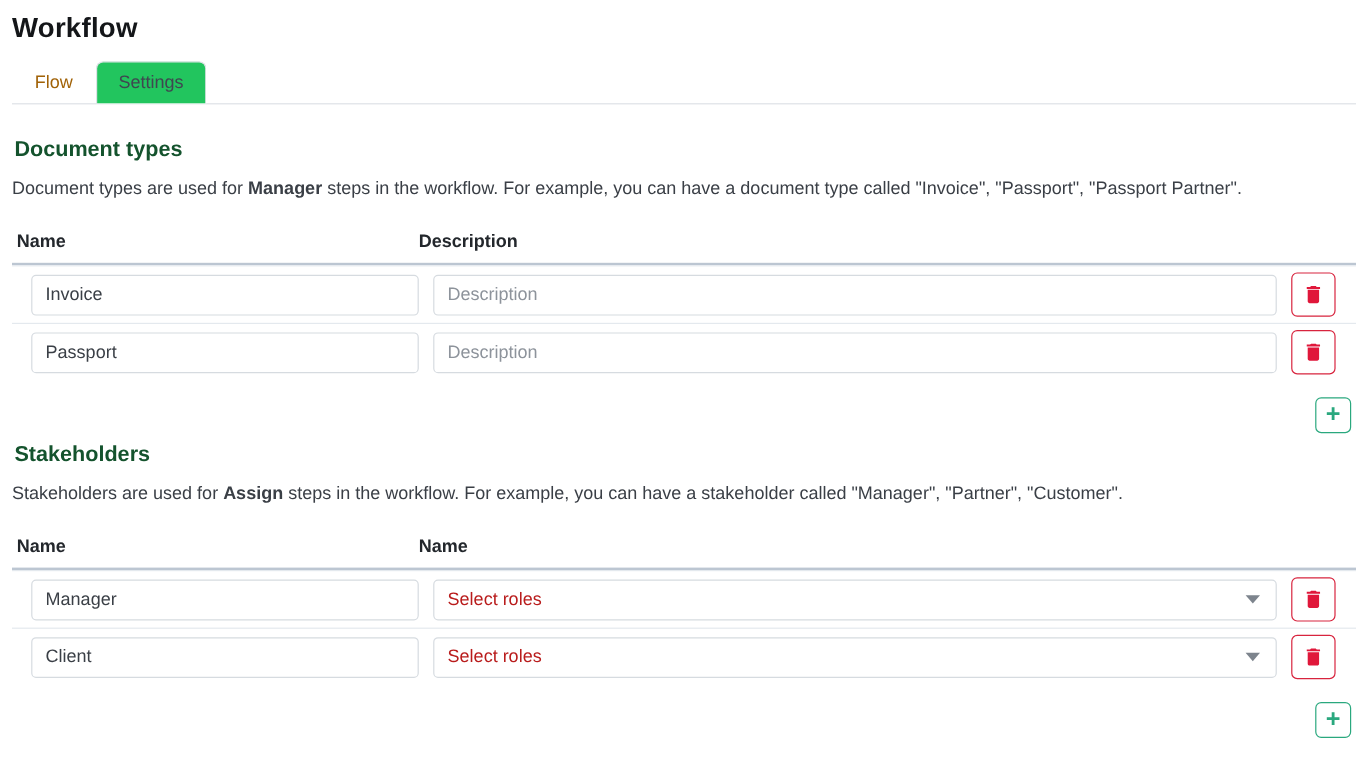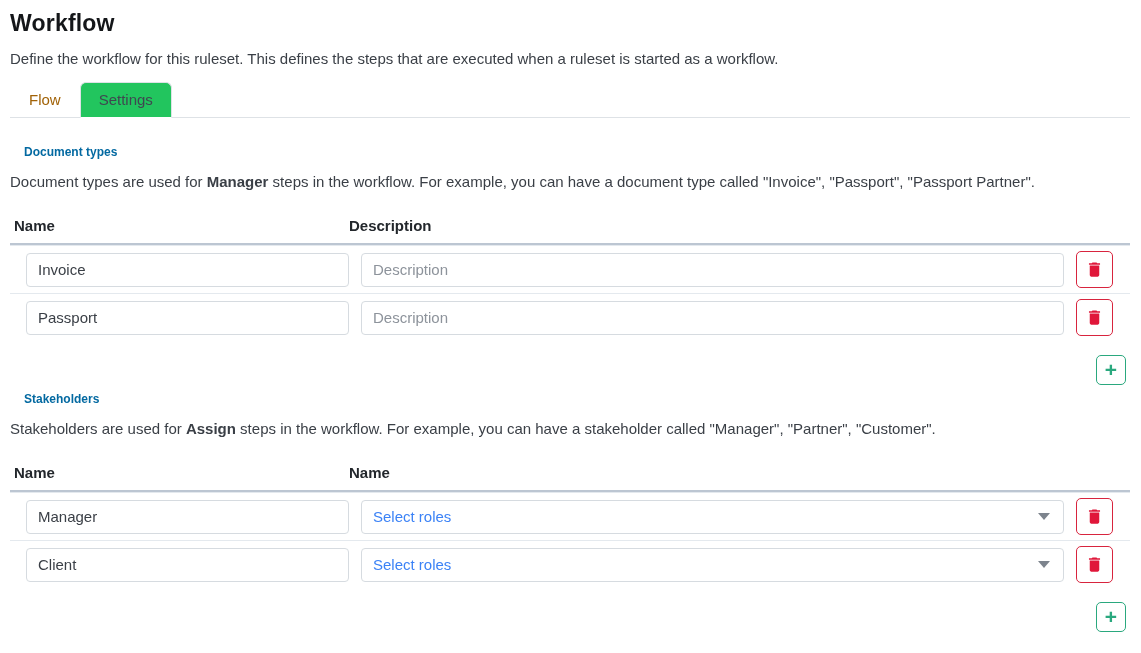--- a/index.html
+++ b/index.html
@@ -44,24 +44,24 @@
   }
   .tab.inactive { color: #a16207; }
   .tab.active {
     color: #3f4750;
     background: #22c55e;
     border-color: #dee2e6;
     border-bottom: 1px solid #ffffff;
   }
   
   .section-heading {
-    margin: 27px 0 0 14px;
-    font-size: 12px;
-    font-weight: 700;
-    color: #0369a1;
+    margin: 27px 0 0 2px;
+    font-size: 18px;
+    font-weight: 700;
+    color: #14532d;
   }
   .section-desc {
     margin: 14px 0 0 0;
     font-size: 15px;
     color: #3a3f46;
   }
   .section-desc b { font-weight: 700; }
   
   .tbl { margin-top: 27px; }
   .tbl-header, .tbl-row, .tbl-footer {
@@ -93,21 +93,21 @@
     color: #3a3f46;
     padding: 0 11px;
   }
   .text-input::placeholder { color: #8d939b; opacity: 1; }
   .select-box {
     display: flex;
     align-items: center;
     justify-content: space-between;
     cursor: pointer;
   }
-  .select-placeholder { color: #3b82f6; }
+  .select-placeholder { color: #b91c1c; }
   .caret-down {
     width: 0; height: 0;
     border-left: 6px solid transparent;
     border-right: 6px solid transparent;
     border-top: 7px solid #7d848d;
     margin-right: 2px;
   }
   .btn-delete {
     width: 37px; height: 37px;
     border: 1.5px solid #d8243e;
@@ -139,21 +139,20 @@
     padding: 0 0 2px 0;
   }
   .stakeholders-section .section-heading { margin-top: 7px; }
 </style>
 </head>
 <body>
 
 <div class="page">
 
   <h1 class="page-title">Workflow</h1>
-  <p class="intro">Define the workflow for this ruleset. This defines the steps that are executed when a ruleset is started as a workflow.</p>
 
   <div class="tabs">
     <div class="tab inactive">Flow</div>
     <div class="tab active">Settings</div>
   </div>
 
   <div class="doc-types-section">
     <div class="section-heading">Document types</div>
     <p class="section-desc"><span>Document types are used for </span><b>Manager</b><span> steps in the workflow. For example, you can have a document type called "Invoice", "Passport", "Passport Partner".</span></p>
 

